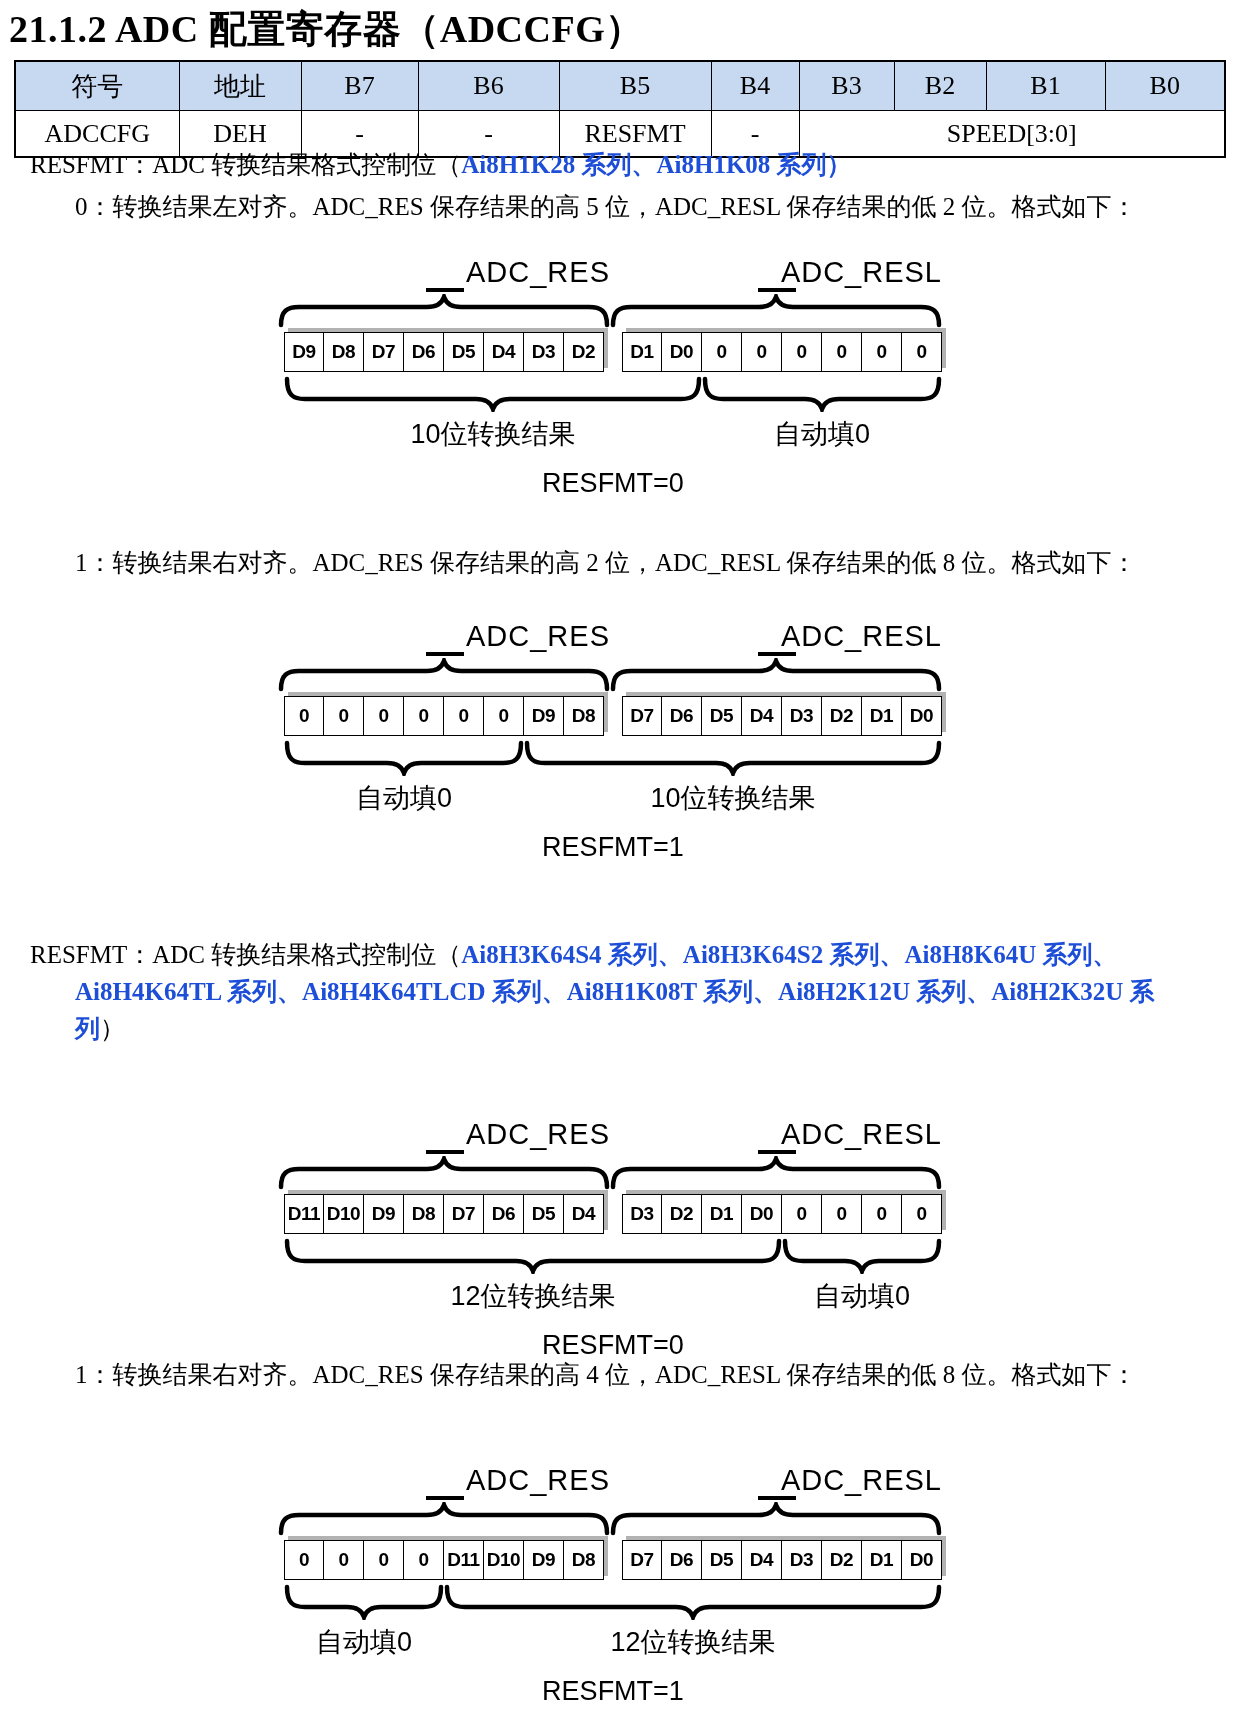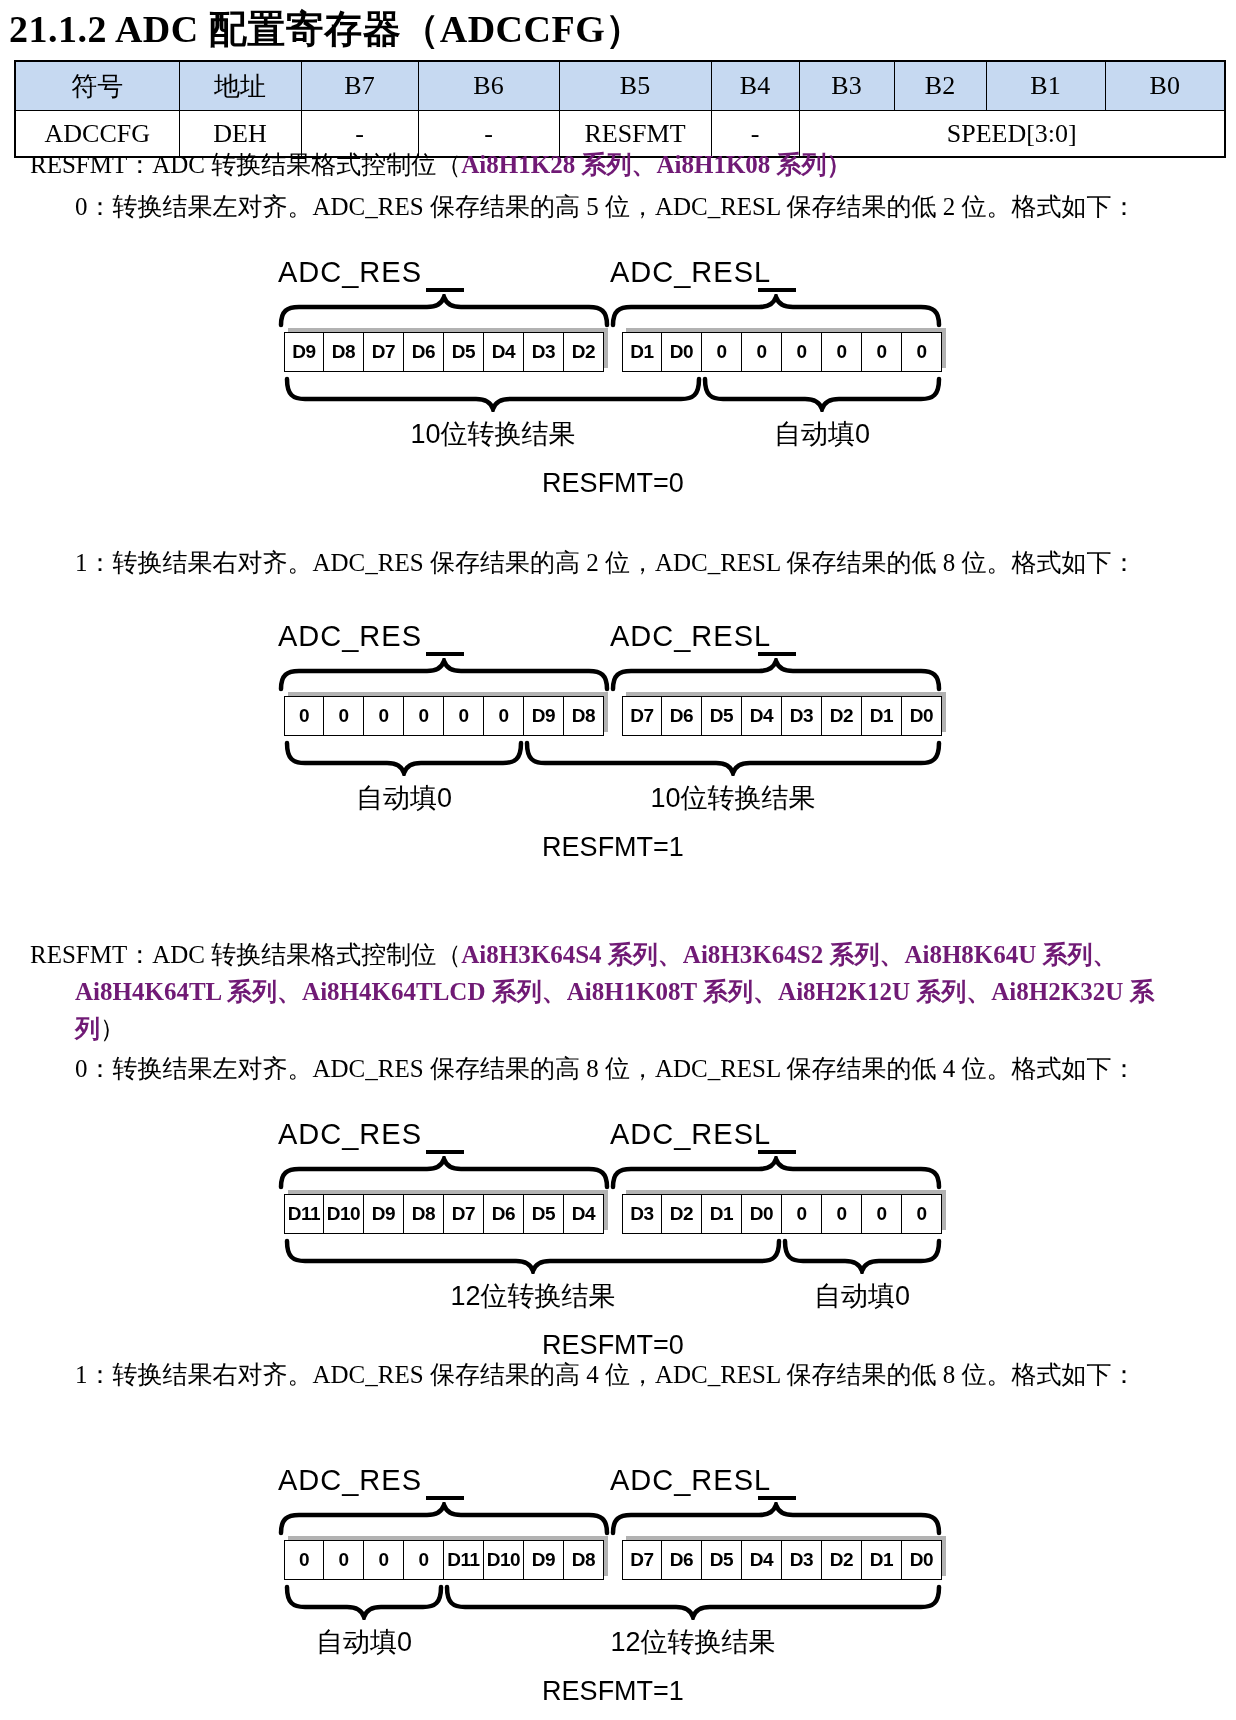--- a/index.html
+++ b/index.html
@@ -15,26 +15,26 @@
              width:1210px;font-size:26px;}
   .reg-table th,.reg-table td{border:1.5px solid #000;text-align:center;padding:4px;
              font-weight:normal;overflow:hidden;}
   .reg-table{border:2.5px solid #000;}
   .reg-table thead th{background:#c6d9f1;height:40px;}
   .reg-table tbody td{height:37px;background:#fff;}
 
   
   .para{position:absolute;font-size:25px;line-height:37px;}
   .para.nowrap{white-space:nowrap;}
-  .red{color:#701a75;font-weight:bold;}
+  .red{color:#1d4ed8;font-weight:bold;}
   .hanging{padding-left:45px;text-indent:-45px;}
 
   
   .diagram{position:absolute;left:284px;width:658px;height:252px;}
-  .reg-label{position:absolute;top:0;width:332px;text-align:left;
+  .reg-label{position:absolute;top:0;width:332px;text-align:right;
              font-family:"Liberation Sans","DejaVu Sans",sans-serif;font-size:29px;
              letter-spacing:1px;white-space:nowrap;}
   .reg-label.res{left:-6px;}
   .reg-label.resl{left:326px;}
   .label-dash{position:absolute;top:32px;width:38px;height:4px;background:#000;}
   .dash-a{left:142px;} .dash-b{left:474px;}
   .brace{position:absolute;}
   .brace svg{display:block;}
   .brace path{fill:none;stroke:#000;stroke-width:4.5;stroke-linecap:round;}
   .brace-top{top:38px;}
@@ -211,21 +211,20 @@
       </div>
     <div class="group-label" style="left:120px;">自动填0</div>
     <div class="group-label" style="left:449px;">10位转换结果</div>
     <div class="caption">RESFMT=1</div>
   </div>
 
   <div class="para hanging" style="left:30px;top:936px;width:1100px;font-family:Liberation Serif, serif;">
     <span>RESFMT：ADC  转换结果格式控制位（</span><span class="red">Ai8H3K64S4 系列、Ai8H3K64S2 系列、Ai8H8K64U 系列、Ai8H4K64TL 系列、Ai8H4K64TLCD 系列、Ai8H1K08T 系列、Ai8H2K12U 系列、Ai8H2K32U 系列</span><span>）</span>
   </div>
 
-  <div class="para nowrap" style="left:75px;top:1050px;">0：转换结果左对齐。ADC_RES 保存结果的高 8 位，ADC_RESL 保存结果的低 4 位。格式如下：</div>
 
   <div class="diagram" style="top:1118px;">
     <div class="reg-label res">ADC_RES</div>
     <div class="reg-label resl">ADC_RESL</div>
     <div class="label-dash dash-a"></div>
     <div class="label-dash dash-b"></div>
     <div class="brace brace-top left">
         <svg width="332" height="34">
           <path d="M 3 31 C 3 17 9 13 21 13 L 149 13 C 159 13 164 9 166 3 C 168 9 173 13 183 13 L 311 13 C 323 13 329 17 329 31"></path>
         </svg>

